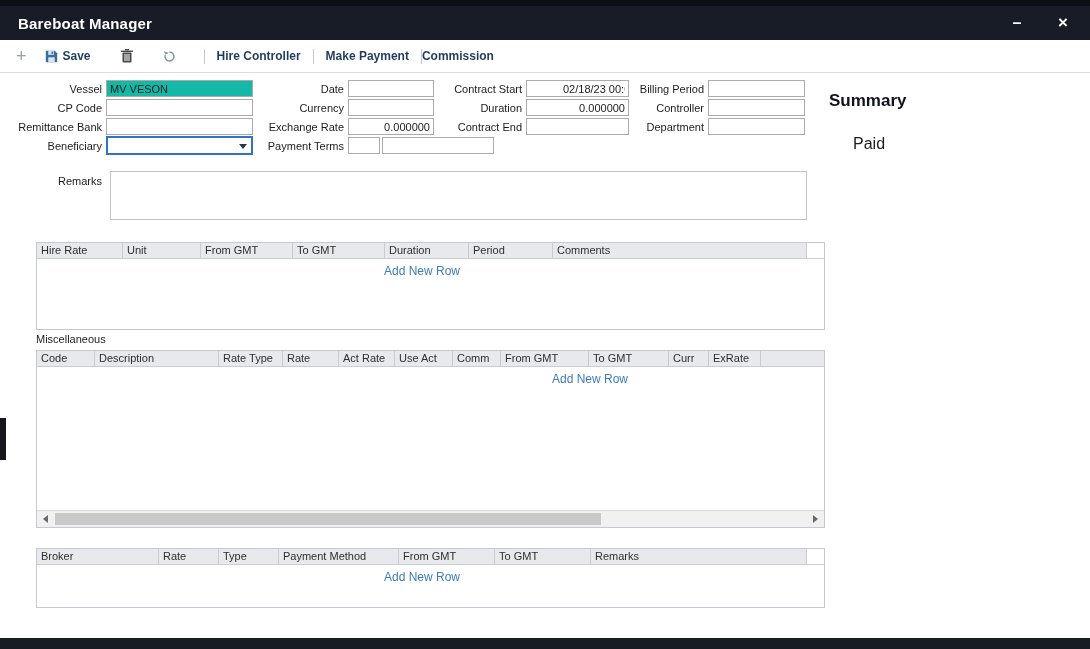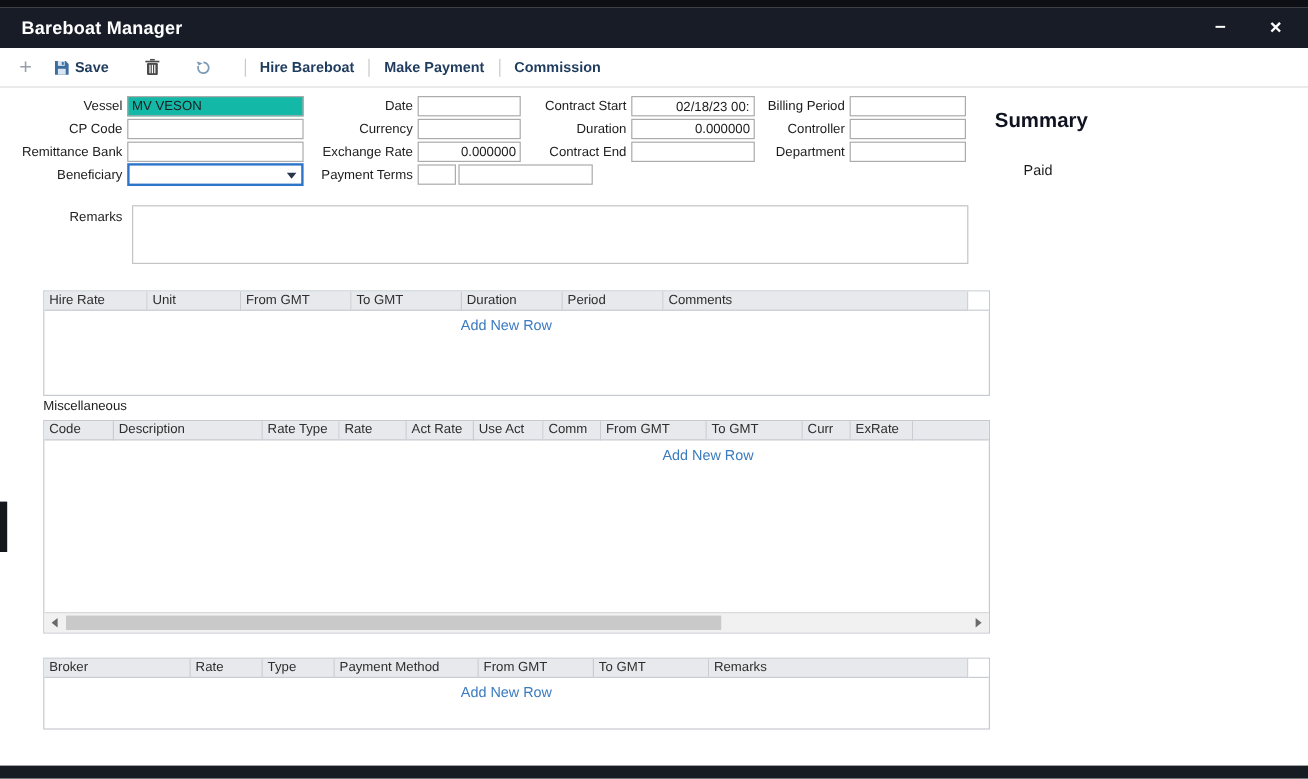--- a/index.html
+++ b/index.html
@@ -25,21 +25,21 @@
   .tb-sep{width:1px;height:15px;background:#c9c9c9;}
   #tb-plus{margin-left:16px;color:#97a0a8;font-size:18px;cursor:pointer;line-height:1;}
   #tb-save{margin-left:18px;display:flex;align-items:center;gap:5px;cursor:pointer;}
   #tb-trash{margin-left:30px;cursor:pointer;display:flex;}
   #tb-refresh{margin-left:30px;cursor:pointer;display:flex;}
   #tb-sep1{margin-left:28px;}
   #tb-hire{margin-left:12px;}
   #tb-sep2{margin-left:12px;}
   #tb-pay{margin-left:12px;}
   #tb-sep3{margin-left:12px;}
-  #tb-comm{margin-left:12px;}
+  #tb-comm{}
 
   
   .fcol{position:absolute;top:79px;}
   #fcol1{left:5px;}   #fcol1 .flabel{width:101px;}
   #fcol2{left:260px;} #fcol2 .flabel{width:88px;}
   #fcol3{left:448px;} #fcol3 .flabel{width:78px;}
   #fcol4{left:630px;} #fcol4 .flabel{width:78px;}
   .frow{display:flex;align-items:center;height:19px;}
   .flabel{font-size:11px;color:#1c1c1c;text-align:right;padding-right:4px;white-space:nowrap;}
   .fin{height:17px;border:1px solid #ababab;font-size:11px;padding:0 3px;font-family:inherit;background:#fff;outline:none;color:#1c1c1c;}
@@ -48,21 +48,21 @@
   .w32{width:32px;} .w112{width:112px;margin-left:2px;}
   .ta-right{text-align:right;} .ta-center{text-align:center;padding-left:36px;}
   .dropdown{width:147px;height:19px;border:2px solid #2e75c9;background:#fff;position:relative;cursor:pointer;}
   .dropdown .arr{position:absolute;right:4px;top:6px;width:0;height:0;
     border-left:4px solid transparent;border-right:4px solid transparent;border-top:5px solid #27364a;}
 
   #remarks-label{left:5px;top:175px;width:101px;text-align:right;font-size:11px;color:#1c1c1c;padding-right:4px;}
   #remarks-box{left:110px;top:171px;width:697px;height:49px;border:1px solid #c4c4c4;resize:none;font-family:inherit;font-size:11px;outline:none;}
 
   #summary-title{left:829px;top:91px;font-size:17px;font-weight:bold;color:#0f1320;}
-  #summary-paid{left:853px;top:135px;font-size:12px;color:#1c1c1c;}
+  #summary-paid{left:853px;top:135px;font-size:16px;color:#1c1c1c;}
 
   
   .grid{position:absolute;left:36px;width:789px;background:#fff;border:1px solid #c6cad0;}
   #hire-grid{top:242px;height:88px;}
   #misc-grid{top:350px;height:178px;}
   #broker-grid{top:548px;height:60px;}
   #misc-title{left:36px;top:333px;font-size:11px;color:#1c1c1c;}
   .ghead{display:flex;height:16px;}
   .th{background:#e7e9ed;border-right:1px solid #c9cdd2;border-bottom:1px solid #c9cdd2;
       font-size:11px;color:#2e2e2e;padding:1px 4px 0;white-space:nowrap;overflow:hidden;}
@@ -120,21 +120,21 @@
   </span>
   <span id="tb-refresh">
     <span style="display:flex;">
       <svg width="13" height="13" viewBox="0 0 16 16">
           <path d="M8 2.5a5.5 5.5 0 1 1-5.2 3.6" fill="none" stroke="#7b99b5" stroke-width="1.8"></path>
           <path d="M1 1.5l2.2 4.2 4-2.4z" fill="#7b99b5"></path>
         </svg>
     </span>
   </span>
   <span class="tb-sep" id="tb-sep1"></span>
-  <span class="tb-text" id="tb-hire">Hire Bareboat</span>
+  <span class="tb-text" id="tb-hire">Hire Controller</span>
   <span class="tb-sep" id="tb-sep2"></span>
   <span class="tb-text" id="tb-pay">Make Payment</span>
   <span class="tb-sep" id="tb-sep3"></span>
   <span class="tb-text" id="tb-comm">Commission</span>
 </div>
 
 <div class="fcol" id="fcol1">
   <div class="frow">
     <span class="flabel">Vessel</span>
     <input class="fin readonly w147" value="MV VESON" style="">

